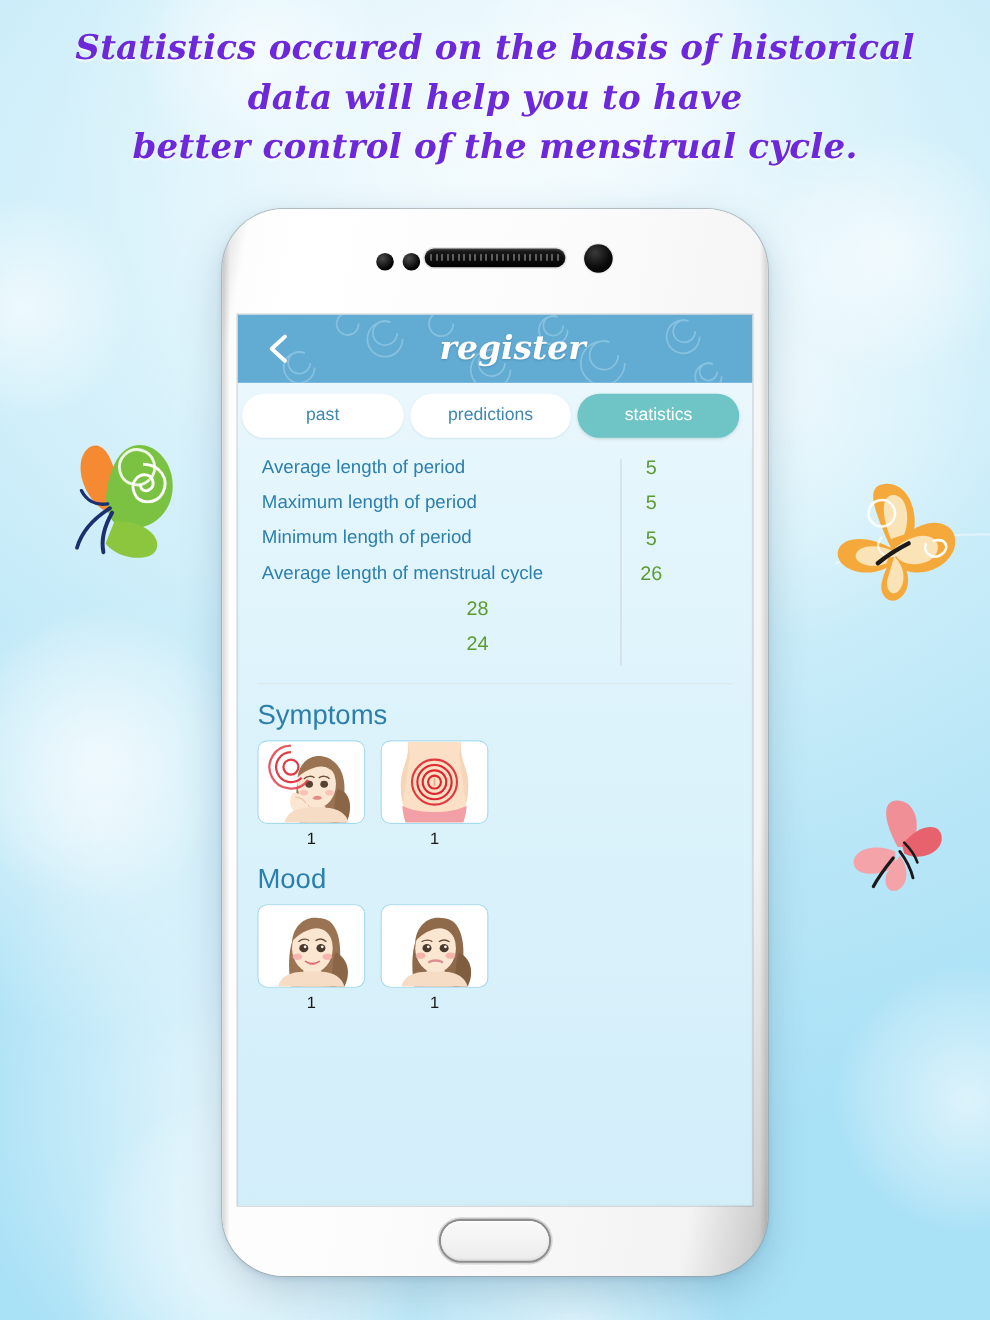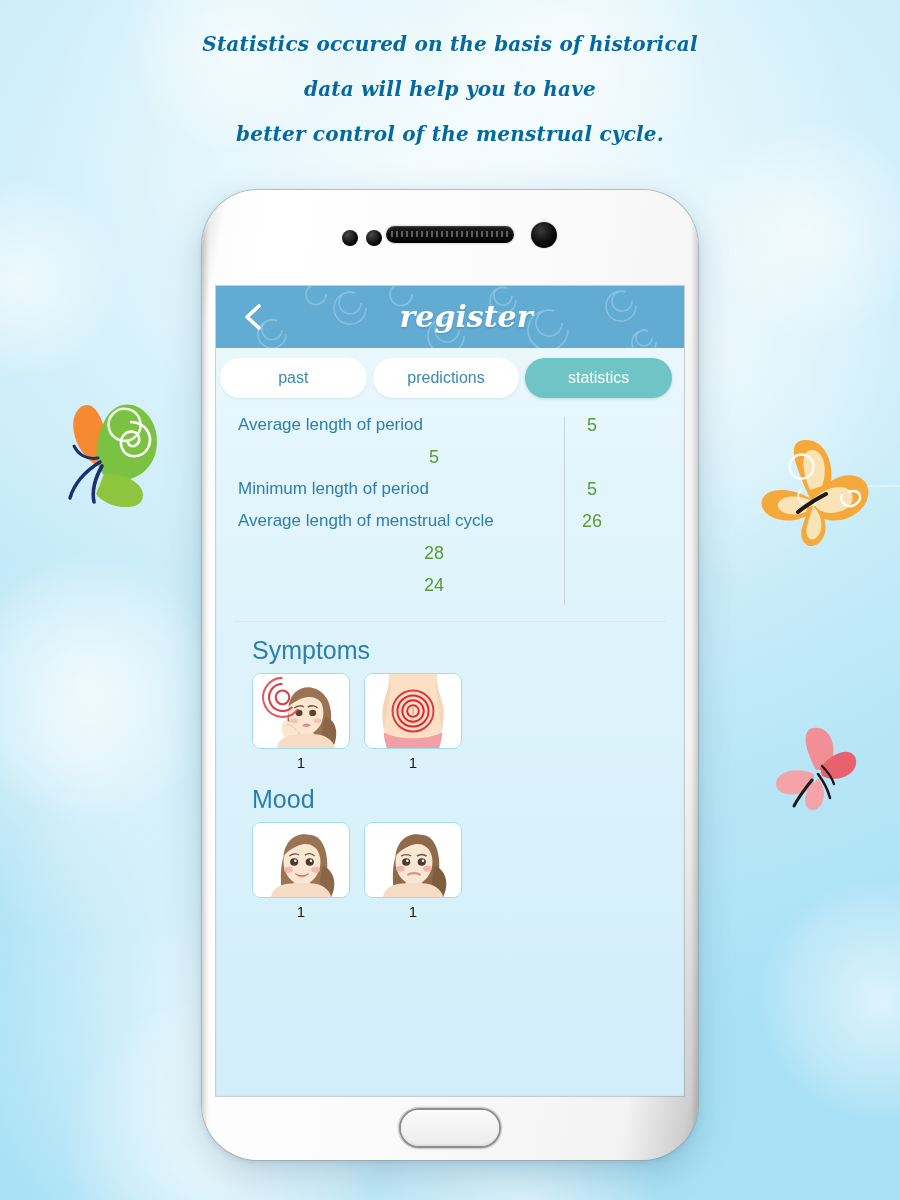--- a/index.html
+++ b/index.html
@@ -38,23 +38,23 @@
   }
 
   
   #headline {
     position: absolute;
     top: 22px; left: 0; width: 900px;
     text-align: center;
     font-family: "DejaVu Serif", serif;
     font-style: italic;
     font-weight: bold;
-    font-size: 20px;
+    font-size: 31px;
     line-height: 45px;
-    color: #0369a1;
+    color: #6d28d9;
     text-shadow: 0 1px 2px rgba(255,255,255,0.9);
     letter-spacing: 0.2px;
   }
   #headline div { white-space: nowrap; }
 
   
   .butterfly { position: absolute; }
 
   
   #phone {
@@ -196,21 +196,21 @@
     color: #5c9b31;
   }
   #stats-divider {
     position: absolute;
     left: 330px; top: 8px;
     width: 1px; height: 188px;
     background: #ccd6da;
   }
 
   
-  .section { margin: 14px 18px 0 36px; }
+  .section { margin: 14px 18px 0 18px; }
   .section-title {
     font-size: 25px;
     color: #2c7fad;
     margin-bottom: 8px;
     font-weight: normal;
   }
   .icon-row { display: flex; gap: 14px; }
   .icon-item { width: 98px; }
   .icon-tile {
     width: 98px; height: 76px;
@@ -342,20 +342,21 @@
     </div>
 
     <div id="stats-card">
       <div id="stats-divider"></div>
 
       <div class="stat-row">
         <div class="stat-label">Average length of period</div>
         <div class="stat-value">5</div>
       </div>
       <div class="stat-row">
+        <div class="stat-label">Maximum length of period</div>
         <div class="stat-value">5</div>
       </div>
       <div class="stat-row">
         <div class="stat-label">Minimum length of period</div>
         <div class="stat-value">5</div>
       </div>
       <div class="stat-row">
         <div class="stat-label">Average length of menstrual cycle</div>
         <div class="stat-value">26</div>
       </div>

